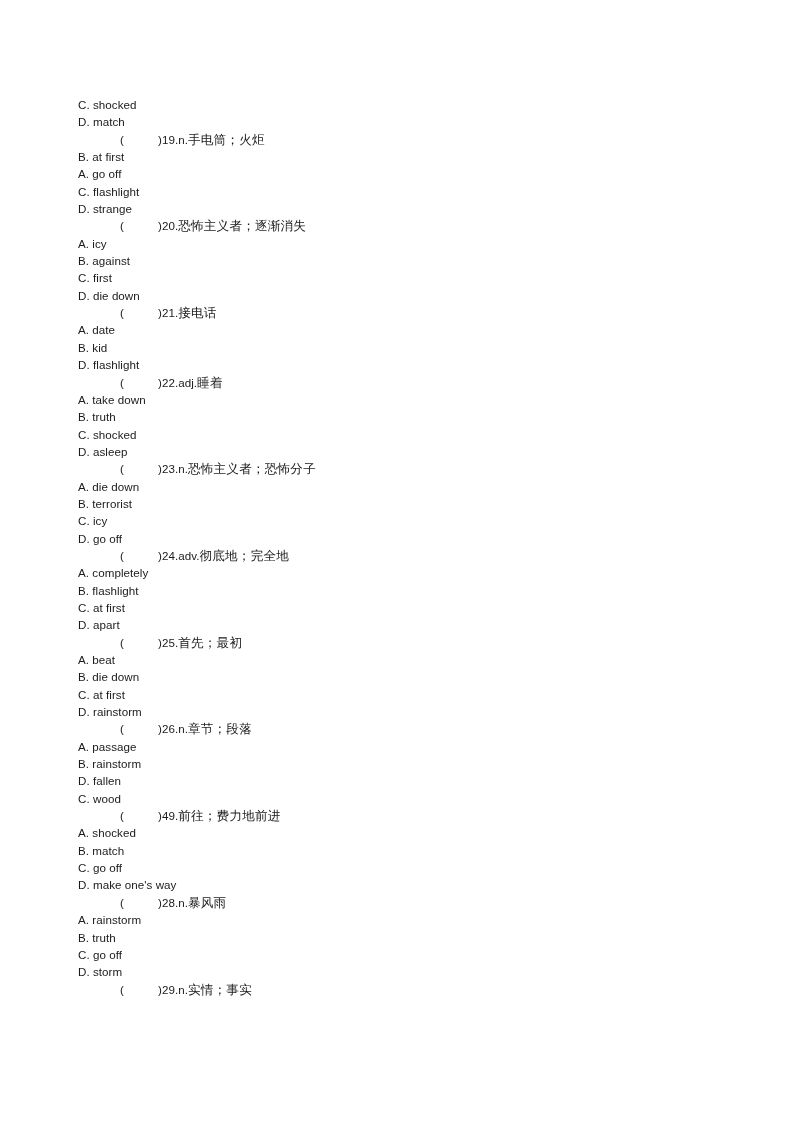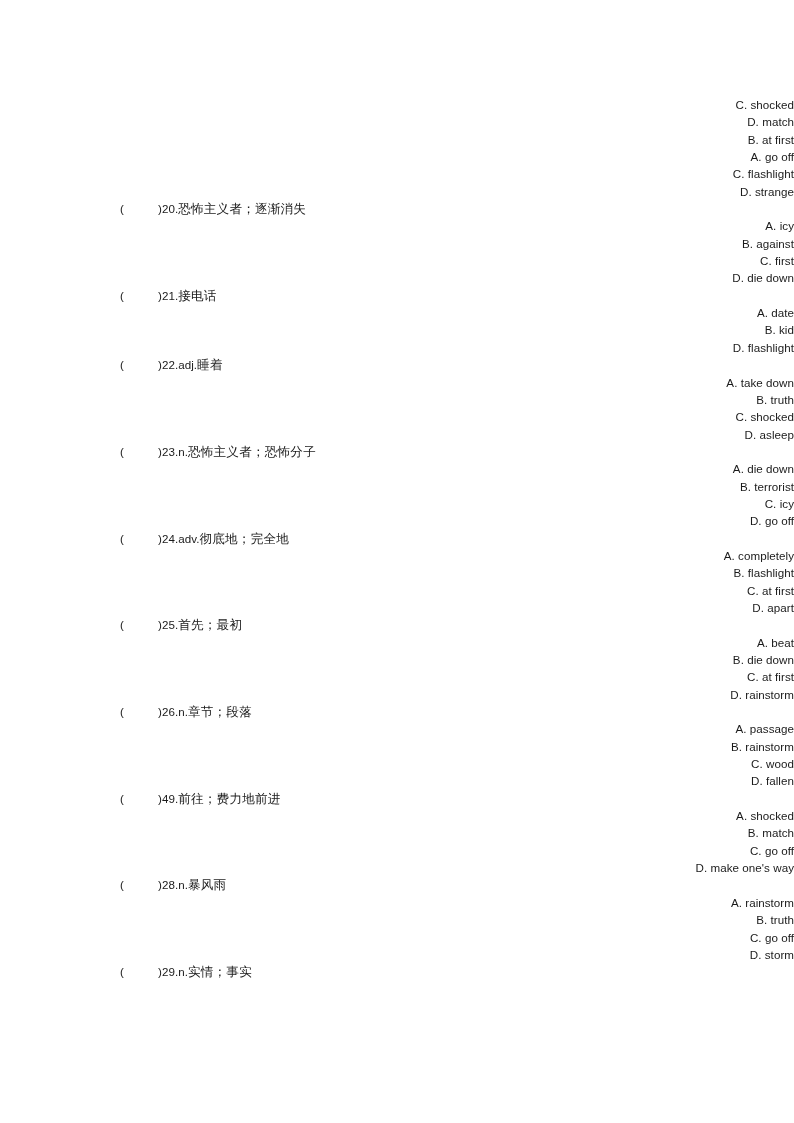--- a/index.html
+++ b/index.html
@@ -51,23 +51,22 @@
   }
   .q-line .q-pos {
     font-size: 11.6px;
   }
   .q-line .q-cn {
     font-size: 12.6px;
     letter-spacing: 0.2px;
   }
   
   .opt-line {
-    padding-left: 100px;
+    padding-left: 78px;
     font-size: 11.6px;
-    text-align: right;
   }
   .opt-line .opt-letter {
     font-size: 11.6px;
   }
   .opt-line .opt-text {
     font-size: 11.6px;
   }
 </style>
 </head>
 <body>
@@ -75,20 +74,21 @@
 <div class="page">
   <div class="content">
 
     <div id="orphan-top">
         <div class="line opt-line"><span class="opt-letter">C.</span> <span class="opt-text">shocked</span></div>
         <div class="line opt-line"><span class="opt-letter">D.</span> <span class="opt-text">match</span></div>
       </div>
 
     <div id="questions">
         <div>
+          <div class="line q-line"><span class="paren-open">(</span><span class="paren-close">)</span><span class="q-num">19.</span><span class="q-pos">n.</span><span class="q-cn">手电筒；火炬</span></div>
           <div class="line opt-line"><span class="opt-letter">B.</span> <span class="opt-text">at first</span></div>
           <div class="line opt-line"><span class="opt-letter">A.</span> <span class="opt-text">go off</span></div>
           <div class="line opt-line"><span class="opt-letter">C.</span> <span class="opt-text">flashlight</span></div>
           <div class="line opt-line"><span class="opt-letter">D.</span> <span class="opt-text">strange</span></div>
         </div>
         <div>
           <div class="line q-line"><span class="paren-open">(</span><span class="paren-close">)</span><span class="q-num">20.</span><span class="q-pos"></span><span class="q-cn">恐怖主义者；逐渐消失</span></div>
           <div class="line opt-line"><span class="opt-letter">A.</span> <span class="opt-text">icy</span></div>
           <div class="line opt-line"><span class="opt-letter">B.</span> <span class="opt-text">against</span></div>
           <div class="line opt-line"><span class="opt-letter">C.</span> <span class="opt-text">first</span></div>
@@ -125,22 +125,22 @@
           <div class="line q-line"><span class="paren-open">(</span><span class="paren-close">)</span><span class="q-num">25.</span><span class="q-pos"></span><span class="q-cn">首先；最初</span></div>
           <div class="line opt-line"><span class="opt-letter">A.</span> <span class="opt-text">beat</span></div>
           <div class="line opt-line"><span class="opt-letter">B.</span> <span class="opt-text">die down</span></div>
           <div class="line opt-line"><span class="opt-letter">C.</span> <span class="opt-text">at first</span></div>
           <div class="line opt-line"><span class="opt-letter">D.</span> <span class="opt-text">rainstorm</span></div>
         </div>
         <div>
           <div class="line q-line"><span class="paren-open">(</span><span class="paren-close">)</span><span class="q-num">26.</span><span class="q-pos">n.</span><span class="q-cn">章节；段落</span></div>
           <div class="line opt-line"><span class="opt-letter">A.</span> <span class="opt-text">passage</span></div>
           <div class="line opt-line"><span class="opt-letter">B.</span> <span class="opt-text">rainstorm</span></div>
+          <div class="line opt-line"><span class="opt-letter">D.</span> <span class="opt-text">fallen</span></div>
           <div class="line opt-line"><span class="opt-letter">C.</span> <span class="opt-text">wood</span></div>
-          <div class="line opt-line"><span class="opt-letter">D.</span> <span class="opt-text">fallen</span></div>
         </div>
         <div>
           <div class="line q-line"><span class="paren-open">(</span><span class="paren-close">)</span><span class="q-num">49.</span><span class="q-pos"></span><span class="q-cn">前往；费力地前进</span></div>
           <div class="line opt-line"><span class="opt-letter">A.</span> <span class="opt-text">shocked</span></div>
           <div class="line opt-line"><span class="opt-letter">B.</span> <span class="opt-text">match</span></div>
           <div class="line opt-line"><span class="opt-letter">C.</span> <span class="opt-text">go off</span></div>
           <div class="line opt-line"><span class="opt-letter">D.</span> <span class="opt-text">make one's way</span></div>
         </div>
         <div>
           <div class="line q-line"><span class="paren-open">(</span><span class="paren-close">)</span><span class="q-num">28.</span><span class="q-pos">n.</span><span class="q-cn">暴风雨</span></div>

